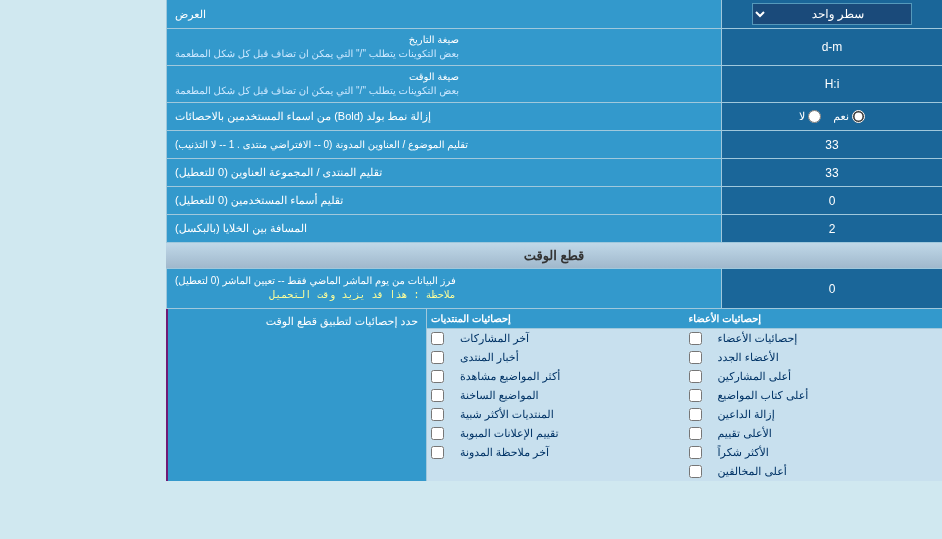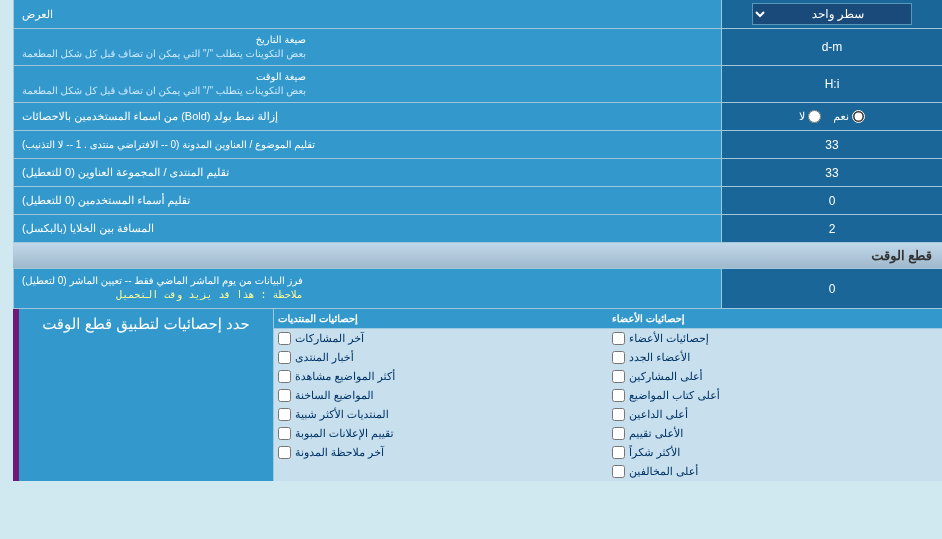--- a/index.html
+++ b/index.html
@@ -3,21 +3,21 @@
   <meta charset="utf-8">
   <style>
     * { box-sizing: border-box; margin: 0; padding: 0; }
     body {
       font-family: Arial, Tahoma, sans-serif;
       font-size: 12px;
       direction: rtl;
       background: #d0e8f0;
     }
     .main-container {
-      width: 929px;
+      width: 776px;
       background: #0c4a6e;
     }
     .row {
       display: flex;
       flex-direction: row-reverse;
       border-bottom: 1px solid #a0c8dc;
       min-height: 28px;
       align-items: stretch;
     }
     .row-label {
@@ -66,20 +66,21 @@
       width: 160px;
       text-align: center;
       direction: rtl;
     }
     .section-header {
       background: linear-gradient(to bottom, #c0d8e8, #a0b8cc);
       color: #333;
       font-weight: bold;
       font-size: 13px;
       padding: 5px 10px;
+      text-align: center;
       border-bottom: 1px solid #a0c8dc;
     }
     .radio-group {
       display: flex;
       align-items: center;
       gap: 12px;
       padding: 0 8px;
       direction: rtl;
     }
     .radio-group label {
@@ -98,21 +99,21 @@
       font-weight: bold;
       font-size: 10px;
       text-align: left;
       padding: 4px;
       border-bottom: 1px solid #a0c8dc;
     }
     .checkbox-row {
       display: flex;
       align-items: center;
       justify-content: flex-end;
-      gap: 4px;
+      gap: 16px;
       padding: 3px 4px;
       color: #003366;
       font-size: 11px;
       direction: rtl;
     }
     .checkbox-row input[type="checkbox"] {
       accent-color: #1a6699;
     }
     .stats-container {
       display: flex;
@@ -221,21 +222,21 @@
       <span>فرز البيانات من يوم الماشر الماضي فقط -- تعيين الماشر (0 لتعطيل)<br>
       <span class="inline-note">ملاحظة : هذا قد يزيد وقت التحميل</span></span>
     </div>
     <div class="row-input">
       <input type="text" value="0" style="">
     </div>
   </div>
 
   <div class="stats-container">
 
-    <div style="width:260px; background:#3399cc; color:#fff; padding:6px 8px; font-size:15px; text-align:right; direction:rtl; display:flex; align-items:flex-start; justify-content:center; border-left:6px solid #701a75;">
+    <div style="width:260px; background:#3399cc; color:#fff; padding:6px 8px; font-size:11px; text-align:right; direction:rtl; display:flex; align-items:flex-start; justify-content:flex-start; border-left:2px solid #701a75;">
       <span>حدد إحصائيات لتطبيق قطع الوقت</span>
     </div>
 
     <div style="flex:1; background:#c8e0ee; border-left:1px solid #a0c8dc;">
       <div class="stats-col-header">
         <span>إحصائيات المنتديات</span>
       </div>
       <div class="checkbox-row">
         <span>آخر المشاركات</span>
         <input type="checkbox" style="">
@@ -280,21 +281,21 @@
       </div>
       <div class="checkbox-row">
         <span>أعلى المشاركين</span>
         <input type="checkbox" style="">
       </div>
       <div class="checkbox-row">
         <span>أعلى كتاب المواضيع</span>
         <input type="checkbox" style="">
       </div>
       <div class="checkbox-row">
-        <span>أعلى الداعين</span>
+        <span>إزالة الداعين</span>
         <input type="checkbox" style="">
       </div>
       <div class="checkbox-row">
         <span>الأعلى تقييم</span>
         <input type="checkbox" style="">
       </div>
       <div class="checkbox-row">
         <span>الأكثر شكراً</span>
         <input type="checkbox" style="">
       </div>

